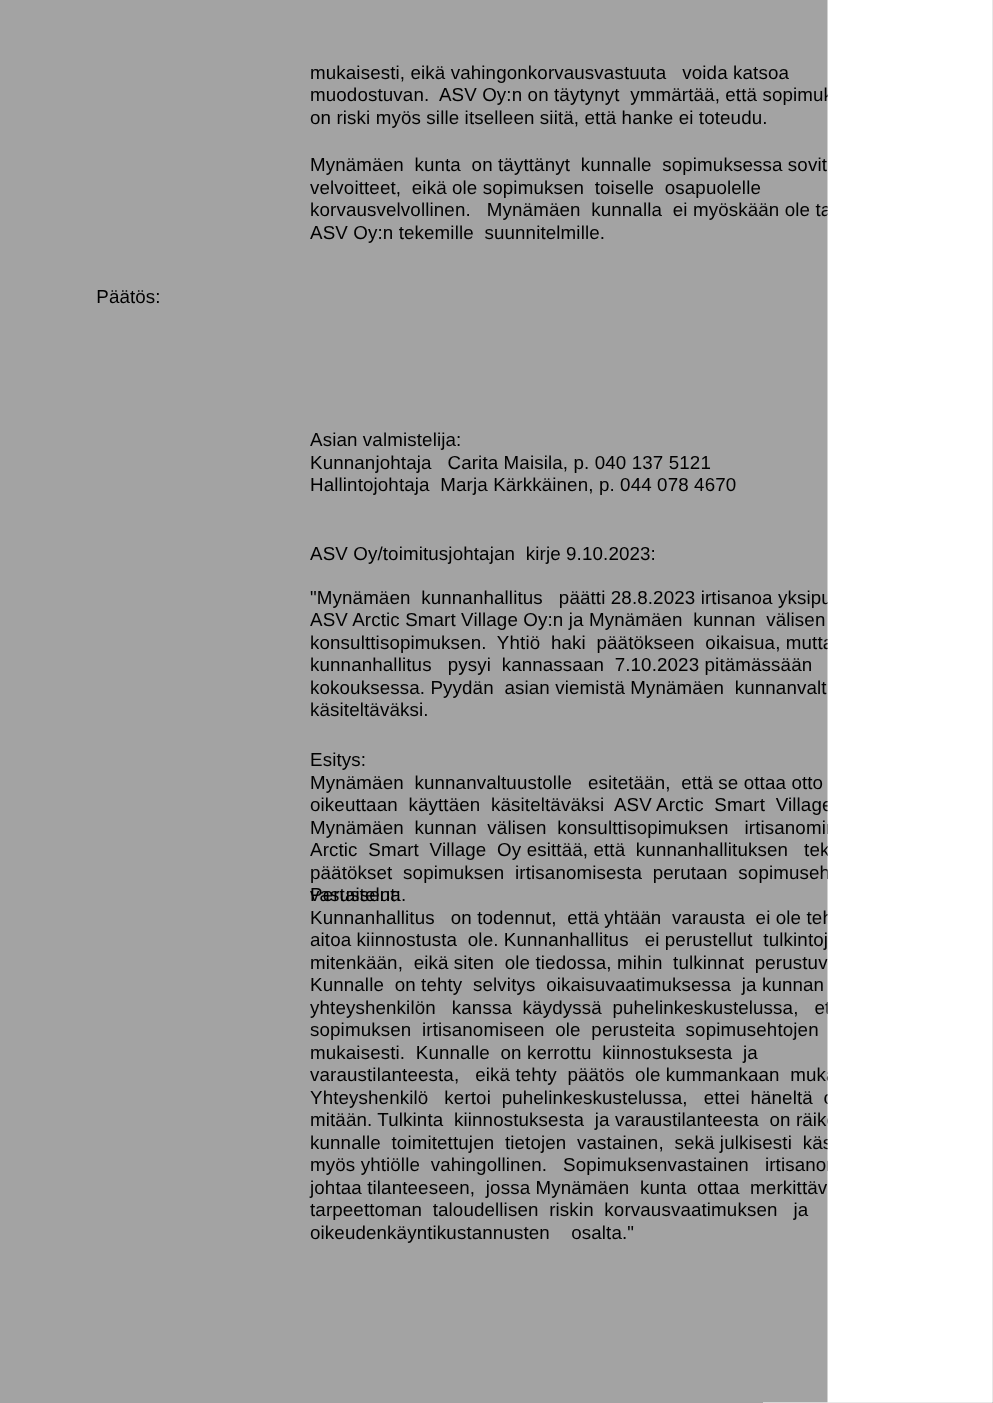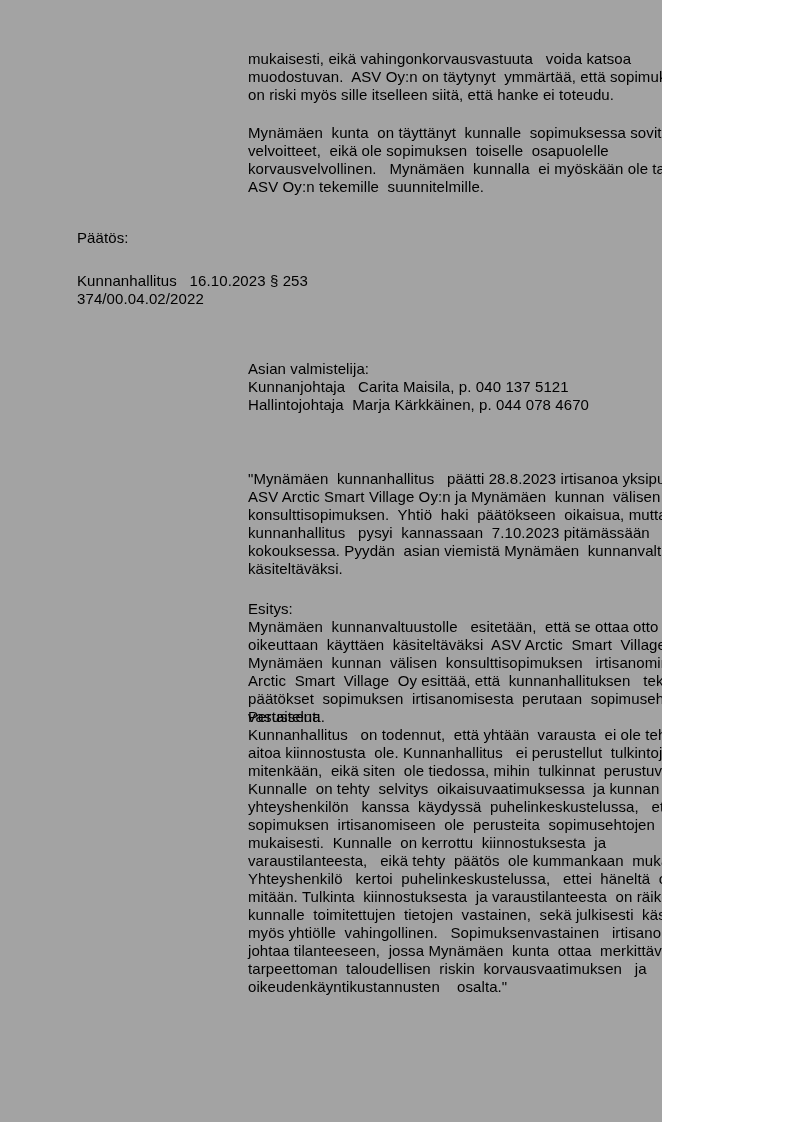--- a/index.html
+++ b/index.html
@@ -23,21 +23,21 @@
     white-space: pre-wrap;
     letter-spacing: 0.1px;
   }
   .body-col { left: 248px; width: 510px; }
   .label-col { left: 77px; width: 165px; margin-top: 12px; }
 
   .pos-liability     { top: 50px; }
   .pos-obligations   { top: 124px; }
   .pos-decision      { top: 217px; }
   .pos-board         { top: 272px; }
-  .pos-preparers     { top: 360px; }
+  .pos-preparers     { top: 344px; }
   .pos-letter-head   { top: 435px; }
   .pos-letter-quote  { top: 470px; }
   .pos-proposal      { top: 600px; }
   .pos-justification { top: 708px; }
 </style>
 </head>
 <body>
 
 <div class="page">
 
@@ -46,27 +46,26 @@
 on riski myös sille itselleen siitä, että hanke ei toteudu.</div>
 
   <div class="block body-col pos-obligations">Mynämäen  kunta  on täyttänyt  kunnalle  sopimuksessa sovitut
 velvoitteet,  eikä ole sopimuksen  toiselle  osapuolelle
 korvausvelvollinen.   Mynämäen  kunnalla  ei myöskään ole tarvetta
 ASV Oy:n tekemille  suunnitelmille.</div>
 
   <div class="block label-col pos-decision">Päätös:</div>
 
 
-  <div class="block pos-board" style="left:77px; width:400px;">Kunnanhallitus   16.10.2023 § 253
-374/00.04.02/2022</div>
 
   <div class="block body-col pos-preparers">Asian valmistelija:
 Kunnanjohtaja   Carita Maisila, p. 040 137 5121
 Hallintojohtaja  Marja Kärkkäinen, p. 044 078 4670</div>
 
+  <div class="block body-col pos-letter-head">ASV Oy/toimitusjohtajan  kirje 9.10.2023:</div>
 
   <div class="block body-col pos-letter-quote">"Mynämäen  kunnanhallitus   päätti 28.8.2023 irtisanoa yksipuolisesti
 ASV Arctic Smart Village Oy:n ja Mynämäen  kunnan  välisen
 konsulttisopimuksen.  Yhtiö  haki  päätökseen  oikaisua, mutta
 kunnanhallitus   pysyi  kannassaan  7.10.2023 pitämässään
 kokouksessa. Pyydän  asian viemistä Mynämäen  kunnanvaltuuston
 käsiteltäväksi.</div>
 
   <div class="block body-col pos-proposal">Esitys:
 Mynämäen  kunnanvaltuustolle   esitetään,  että se ottaa otto -

